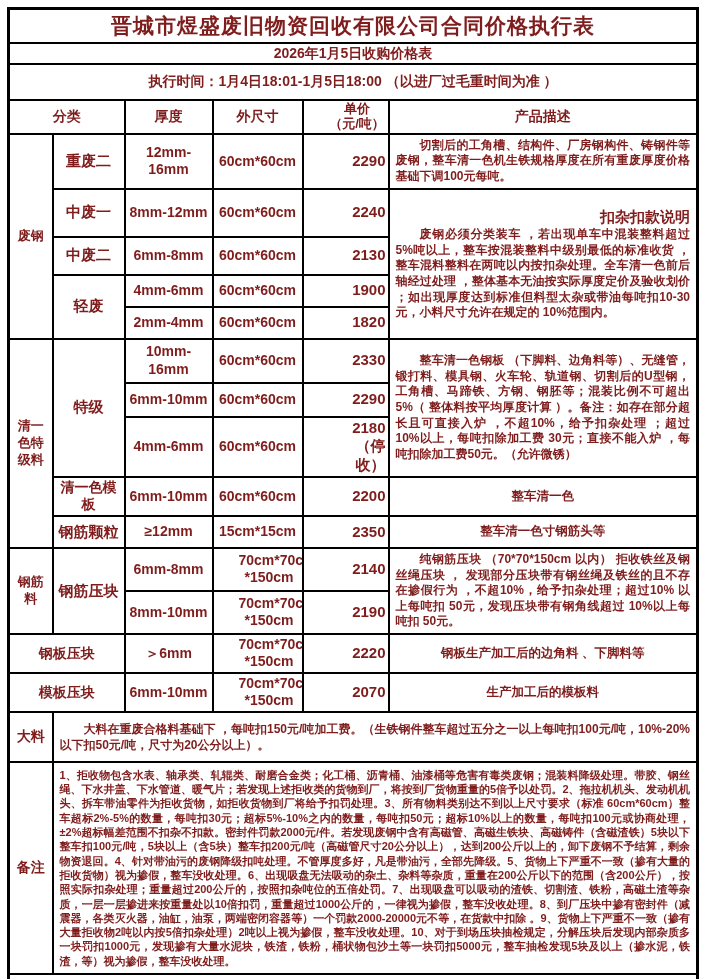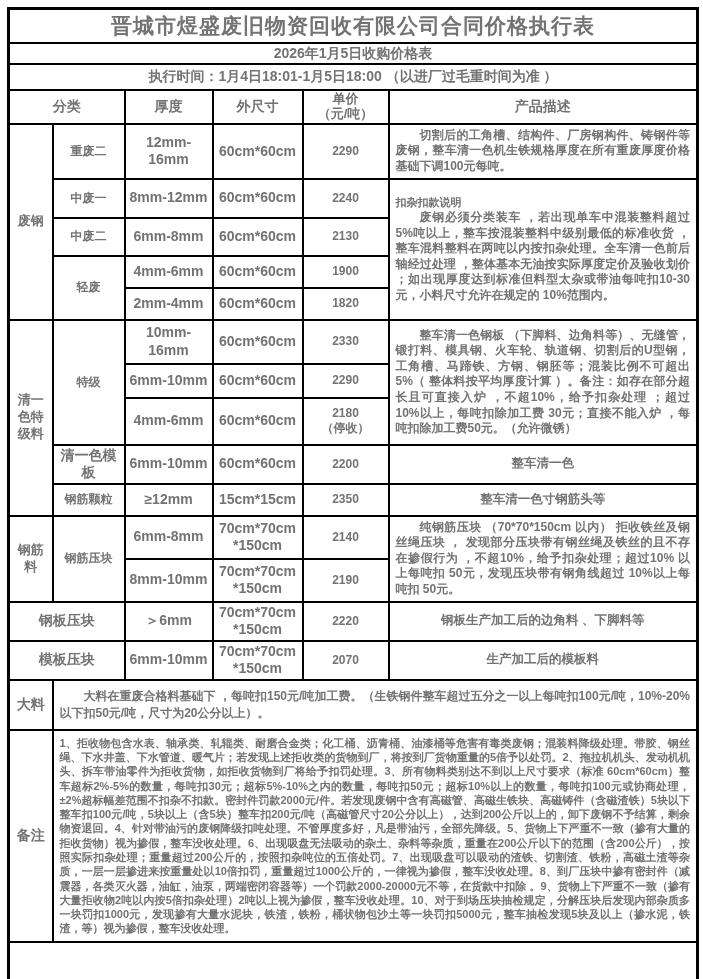--- a/index.html
+++ b/index.html
@@ -1,47 +1,47 @@
 <!DOCTYPE html>
 <html><head>
 <meta charset="utf-8">
 <style>
   html,body{margin:0;padding:0;background:#fff;}
   .page{
     width:703px;height:979px;box-sizing:border-box;
     background:#fff;padding:7px 7px;
     font-family:"Liberation Sans",sans-serif;
-    font-weight:bold;color:#737373;
+    font-weight:bold;color:#7f1d1d;
   }
   table.sheet{
     width:689px;height:963px;
     border-collapse:collapse;table-layout:fixed;
     border:3px solid #000;
   }
   td{
     border:2px solid #000;
     padding:1px 2px;
     text-align:center;vertical-align:middle;
     font-size:14px;line-height:1.25;
     overflow:hidden;
   }
   .title{font-size:21px;letter-spacing:1px;}
   .subtitle{font-size:14px;}
   .timerow{font-size:14px;}
   .head td{font-size:14px;}
   .grp{font-size:13px;line-height:1.3;margin-top:12px;}
-  .sub{font-size:12px;}
-  .price{font-size:12px;}
-  .pre{white-space:pre-line;}
+  .sub{font-size:15px;}
+  .price{font-size:15px;text-align:right;}
+  .pre{white-space:pre-line;padding-left:25px;}
   .para{
     text-align:justify;font-size:12px;line-height:1.3;
     padding:3px 6px;vertical-align:middle;
   }
   .para .ind{text-indent:2em;}
-  .ded-title{text-align:left;font-size:11px;margin:0 0 1px 0;}
+  .ded-title{text-align:right;font-size:15px;margin:0 0 1px 0;}
   .cdesc{font-size:12.5px;}
   .notes{
     text-align:justify;font-size:11px;line-height:1.3;
     padding:5px 6px;vertical-align:middle;
   }
   .bigrow{
     text-align:justify;font-size:12px;line-height:1.35;
     padding:2px 6px;
     margin-top:8px;
   }
@@ -67,21 +67,21 @@
         <col style="width:309px">
   </colgroup>
 
   <tbody>
         <tr style="height:34px">
     <td colspan="6" class="title">晋城市煜盛废旧物资回收有限公司合同价格执行表</td>
   </tr>
   <tr style="height:21px">
     <td colspan="6" class="subtitle">2026年1月5日收购价格表</td>
   </tr>
-  <tr style="height:26px">
+  <tr style="height:36px">
     <td colspan="6" class="timerow">执行时间：1月4日18:01-1月5日18:00 （以进厂过毛重时间为准 ）</td>
   </tr>
 
   <tr class="head" style="height:28px">
     <td colspan="2">分类</td>
     <td>厚度</td>
     <td>外尺寸</td>
     <td class="pre" style="font-size:13px;line-height:1.15">单价
 （元/吨）</td>
     <td>产品描述</td>
@@ -90,21 +90,21 @@
   <tr style="height:46px">
     <td rowspan="5" class="grp">废钢</td>
     <td class="sub">重废二</td>
     <td>12mm-16mm</td>
     <td>60cm*60cm</td>
     <td class="price">2290</td>
     <td class="para">
             <div class="ind">切割后的工角槽、结构件、厂房钢构件、铸钢件等废钢，整车清一色机生铁规格厚度在所有重废厚度价格基础下调100元每吨。</div>
           </td>
   </tr>
-  <tr style="height:39px">
+  <tr style="height:48px">
     <td class="sub">中废一</td>
     <td>8mm-12mm</td>
     <td>60cm*60cm</td>
     <td class="price">2240</td>
     <td rowspan="4" class="para">
       <div class="ded-title">扣杂扣款说明</div>
       <div class="ind">废钢必须分类装车 ，若出现单车中混装整料超过 5%吨以上，整车按混装整料中级别最低的标准收货 ，整车混料整料在两吨以内按扣杂处理。全车清一色前后轴经过处理 ，整体基本无油按实际厚度定价及验收划价 ；如出现厚度达到标准但料型太杂或带油每吨扣10-30元，小料尺寸允许在规定的 10%范围内。</div>
     </td>
   </tr>
   <tr style="height:38px">

